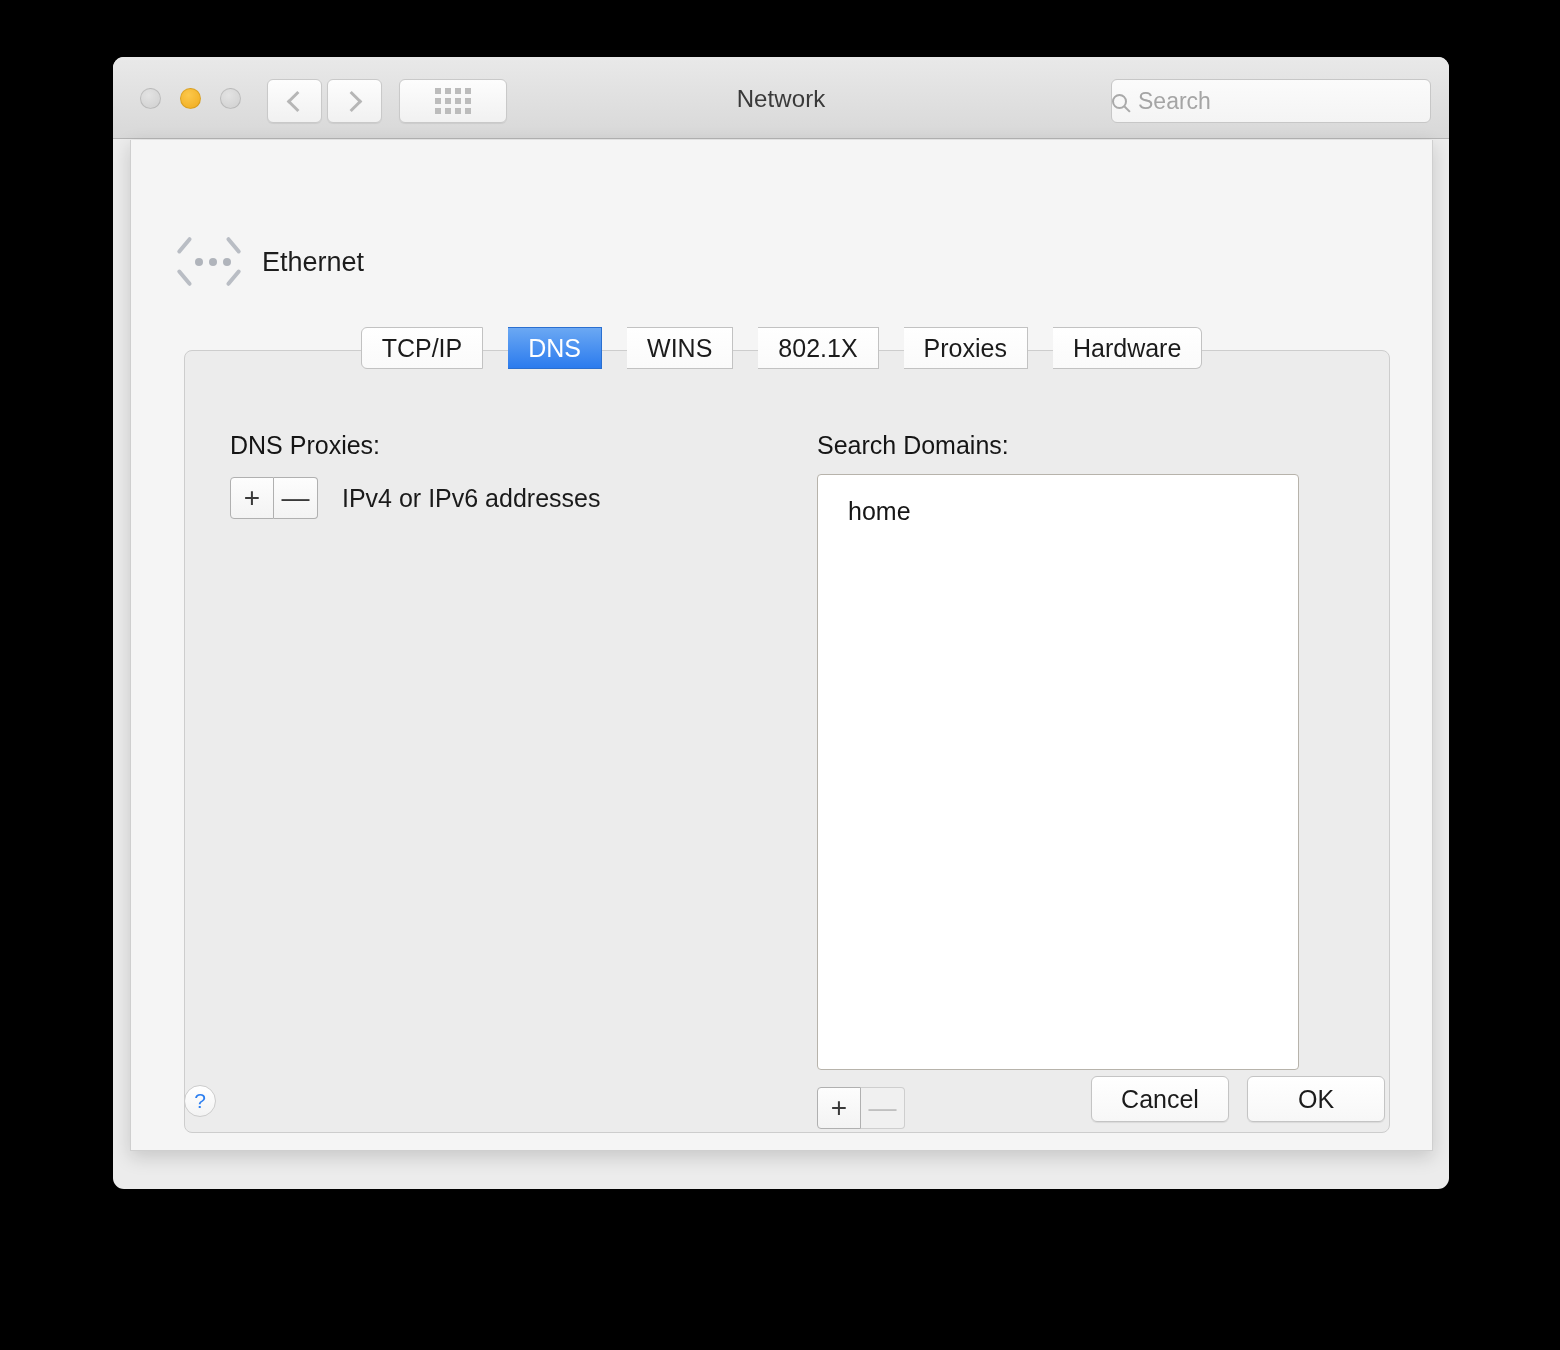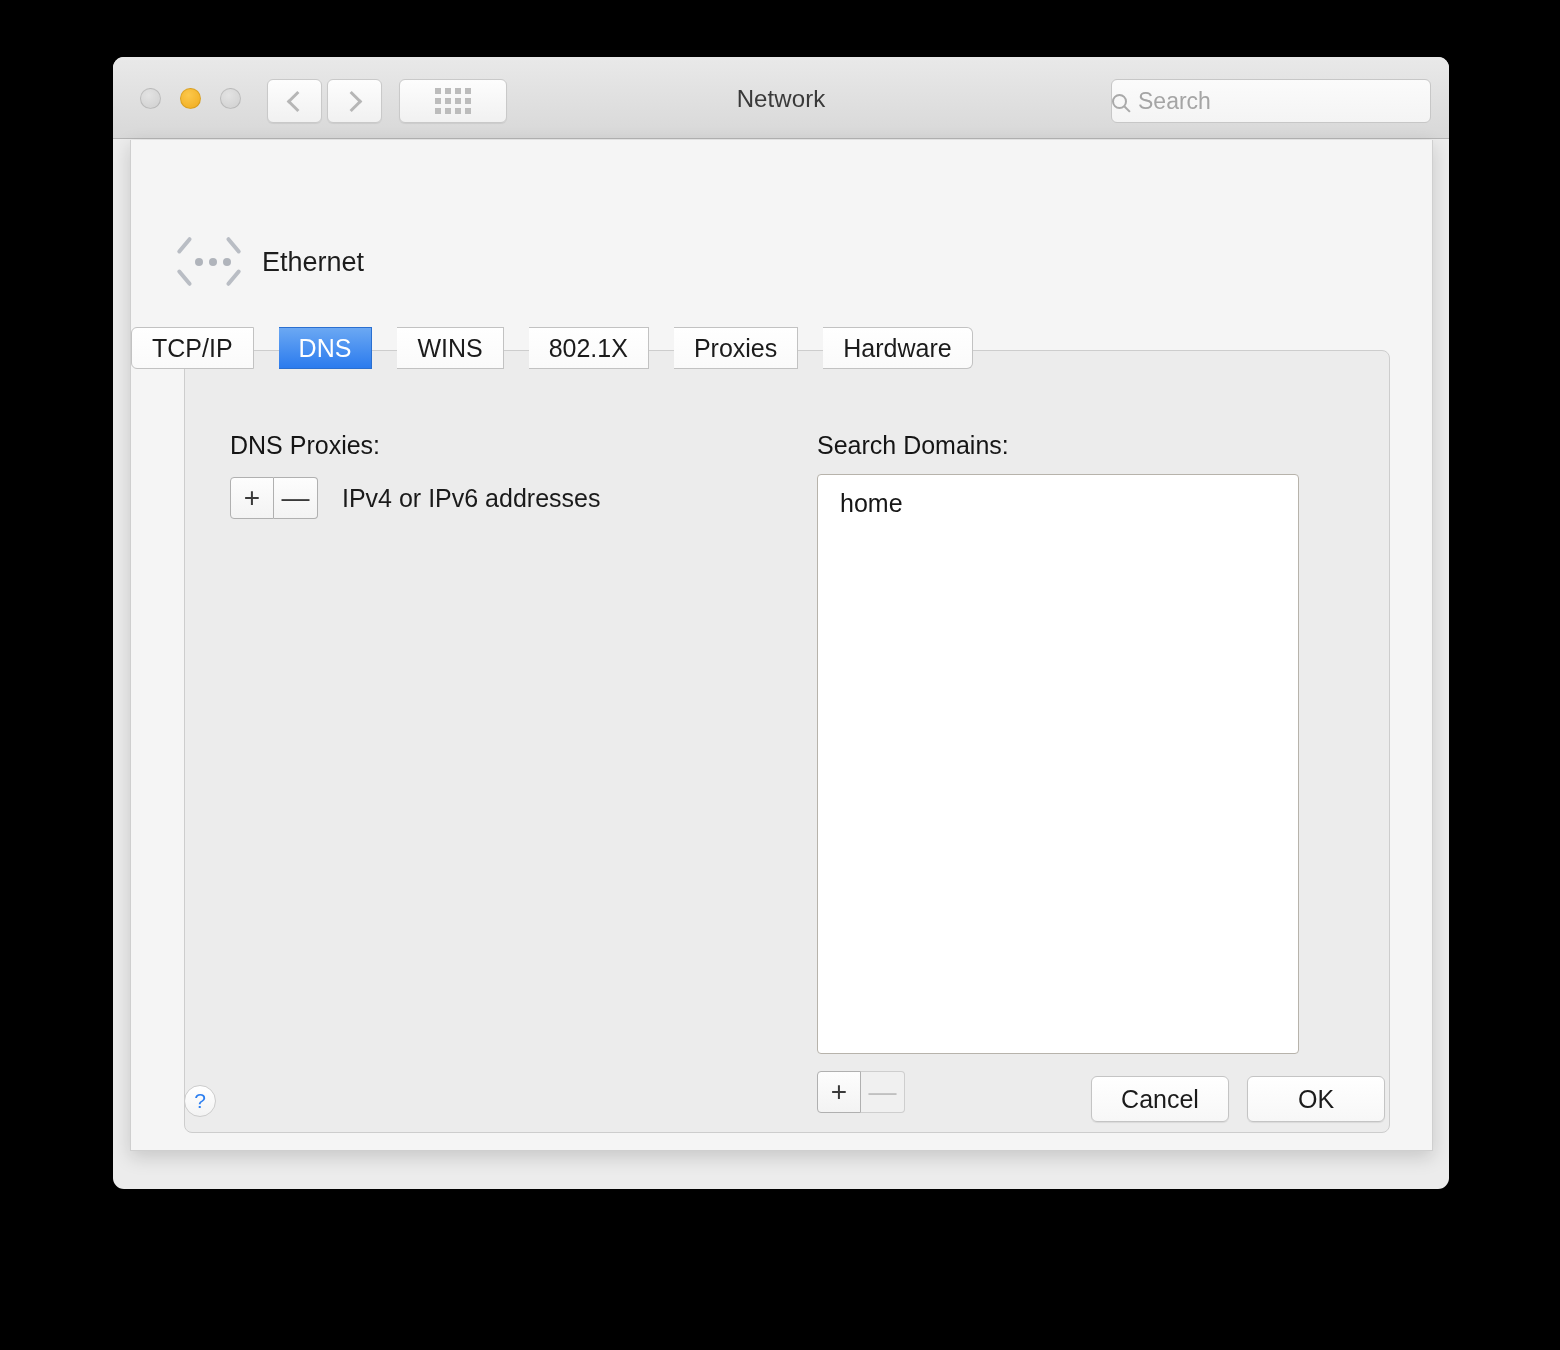--- a/index.html
+++ b/index.html
@@ -131,21 +131,21 @@
   .eth-icon .brk.r::before { top: 5px;  right: 0; left: auto; transform: rotate(50deg);  transform-origin: right center; }
   .eth-icon .brk.r::after  { top: 22px; right: 0; left: auto; transform: rotate(-50deg); transform-origin: right center; }
   .eth-dots { position: absolute; left: 17px; top: 18px; display: flex; gap: 6px; }
   .eth-dots i { width: 8px; height: 8px; border-radius: 50%; background: #b0b4bb; display: block; }
   .service-name { font-size: 27px; color: #1d1d1d; }
 
   
   .tabbar {
     position: absolute;
     left: 0; right: 0; top: 187px;
-    display: flex; 
+    display: flex; justify-content: center;
     z-index: 3;
     gap: 25px;
   }
   .tab {
     height: 42px;
     padding: 0 20px;
     display: flex; align-items: center; justify-content: center;
     font-size: 25px;
     color: #1b1b1b;
     background: linear-gradient(to bottom, #ffffff 0%, #fafafa 100%);
@@ -184,21 +184,21 @@
     border-radius: 4px;
     background: #ffffff;
   }
   .listwrap.focused {
     border: 3px solid #a6c8ee;
     padding: 1px;
     box-shadow: inset 0 0 0 1px #7f9fc4;
   }
   .listwrap.plain {
     border: 1px solid #b7b3ab;
-    padding: 8px;
+    padding: 16px;
   }
   .listbox {
     height: 558px;
     background: #ffffff;
     overflow: hidden;
   }
   .listwrap.plain .listbox { height: 562px; }
 
   .listrow {
     height: 40px;

